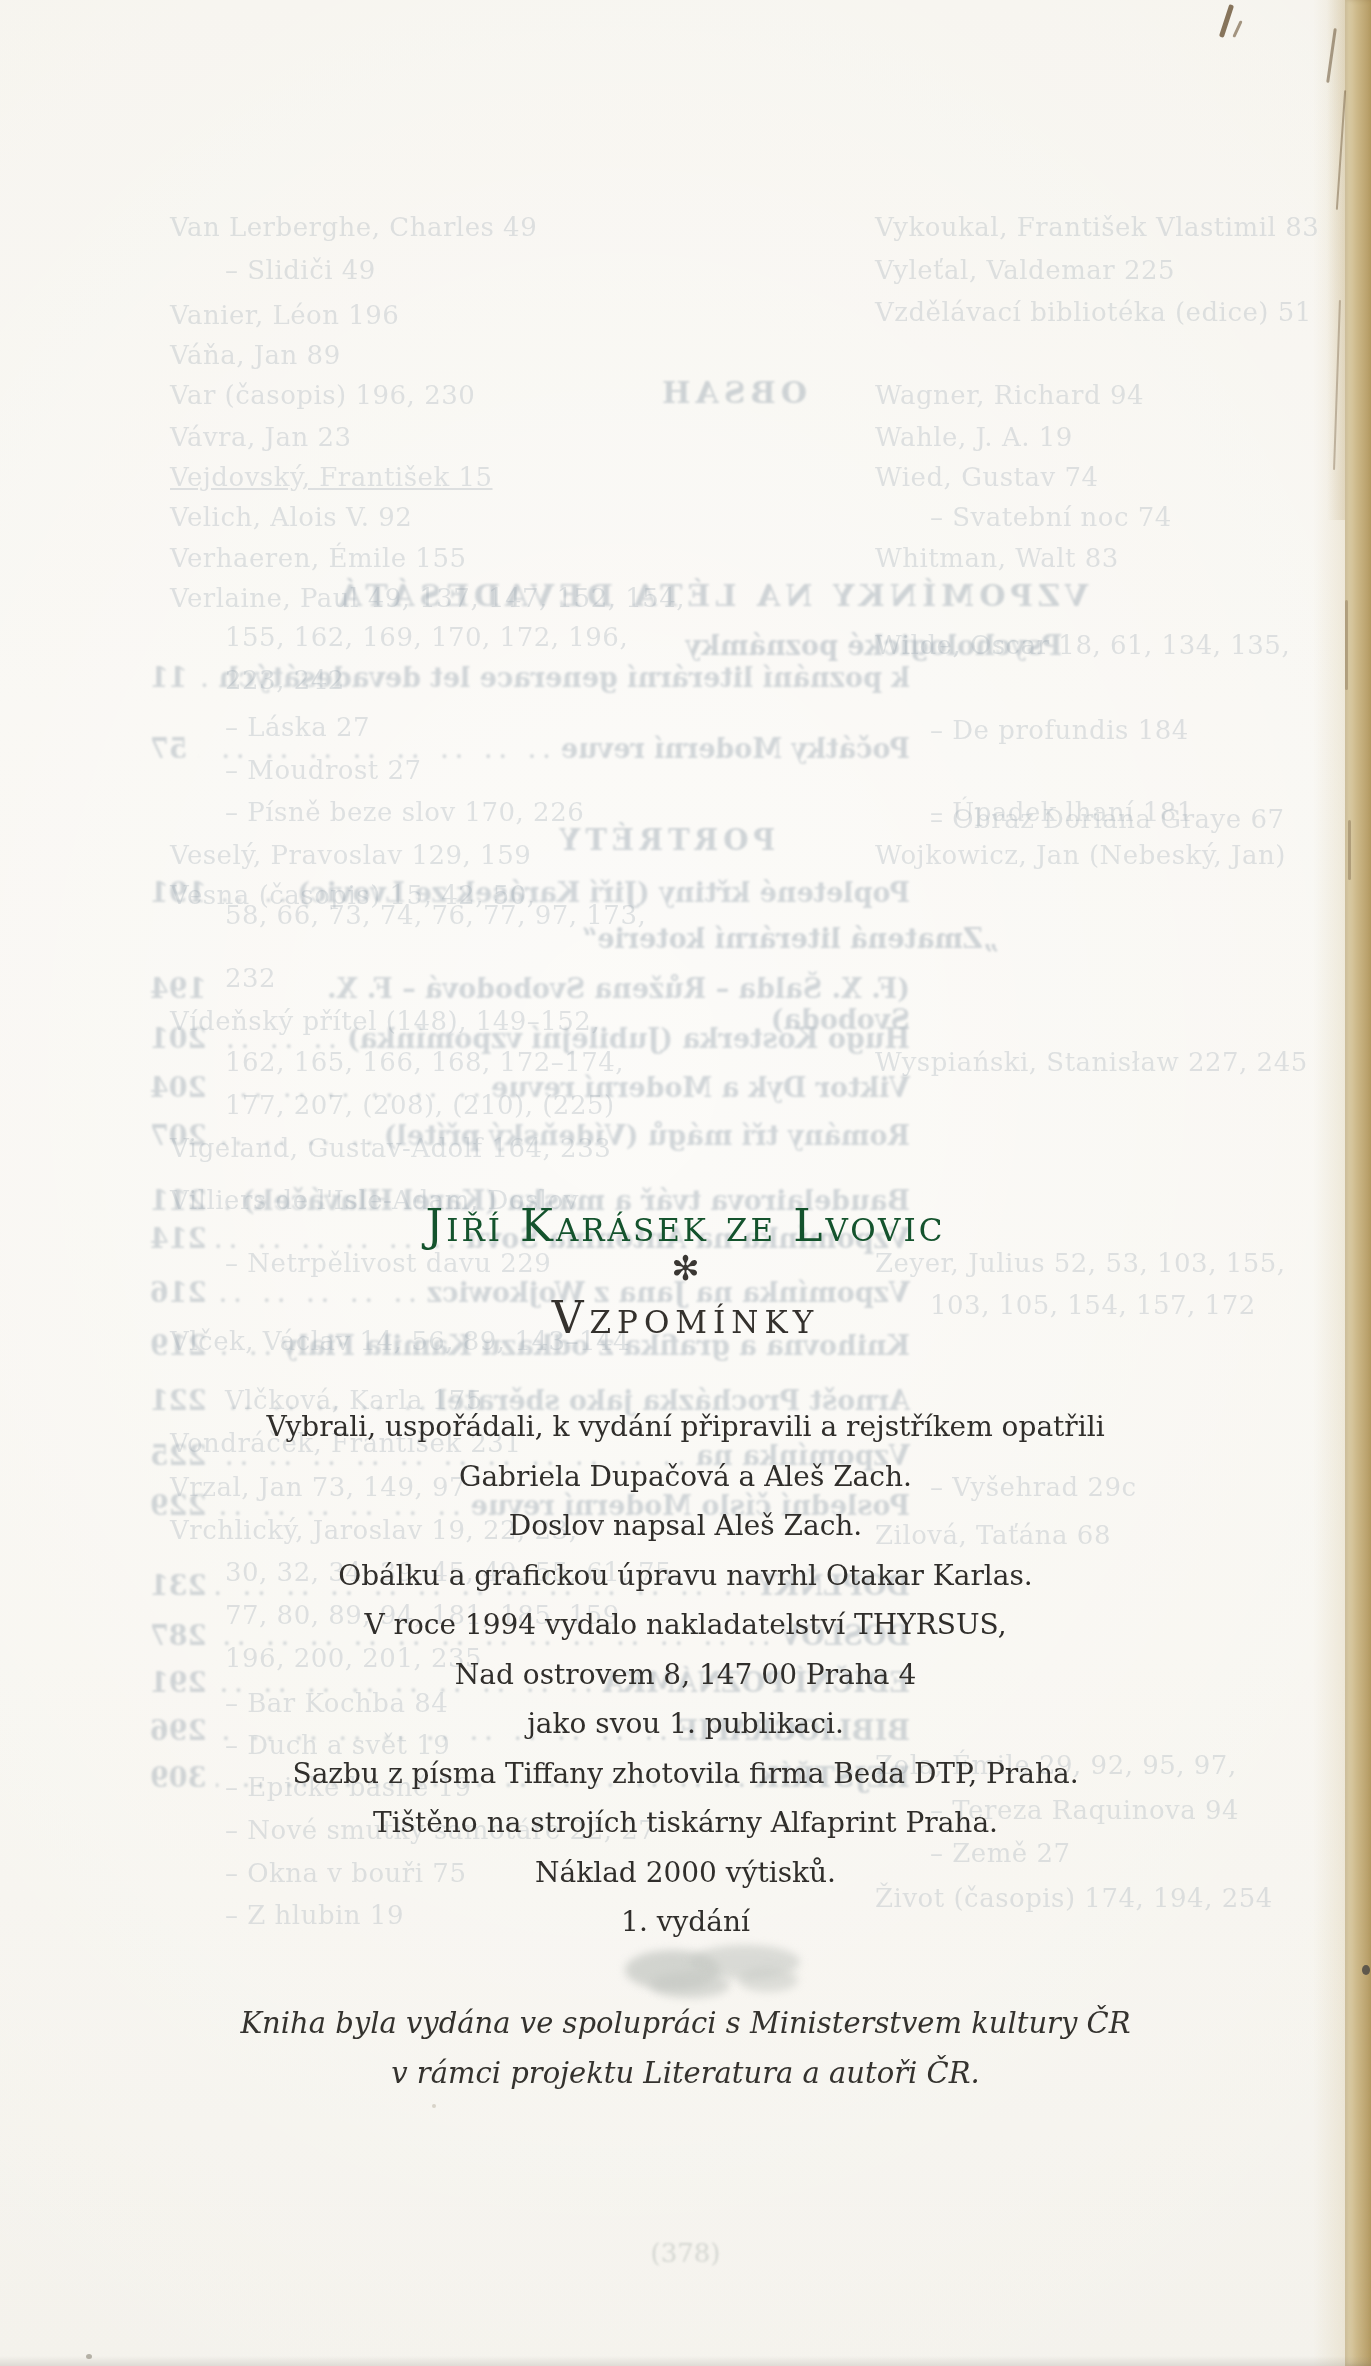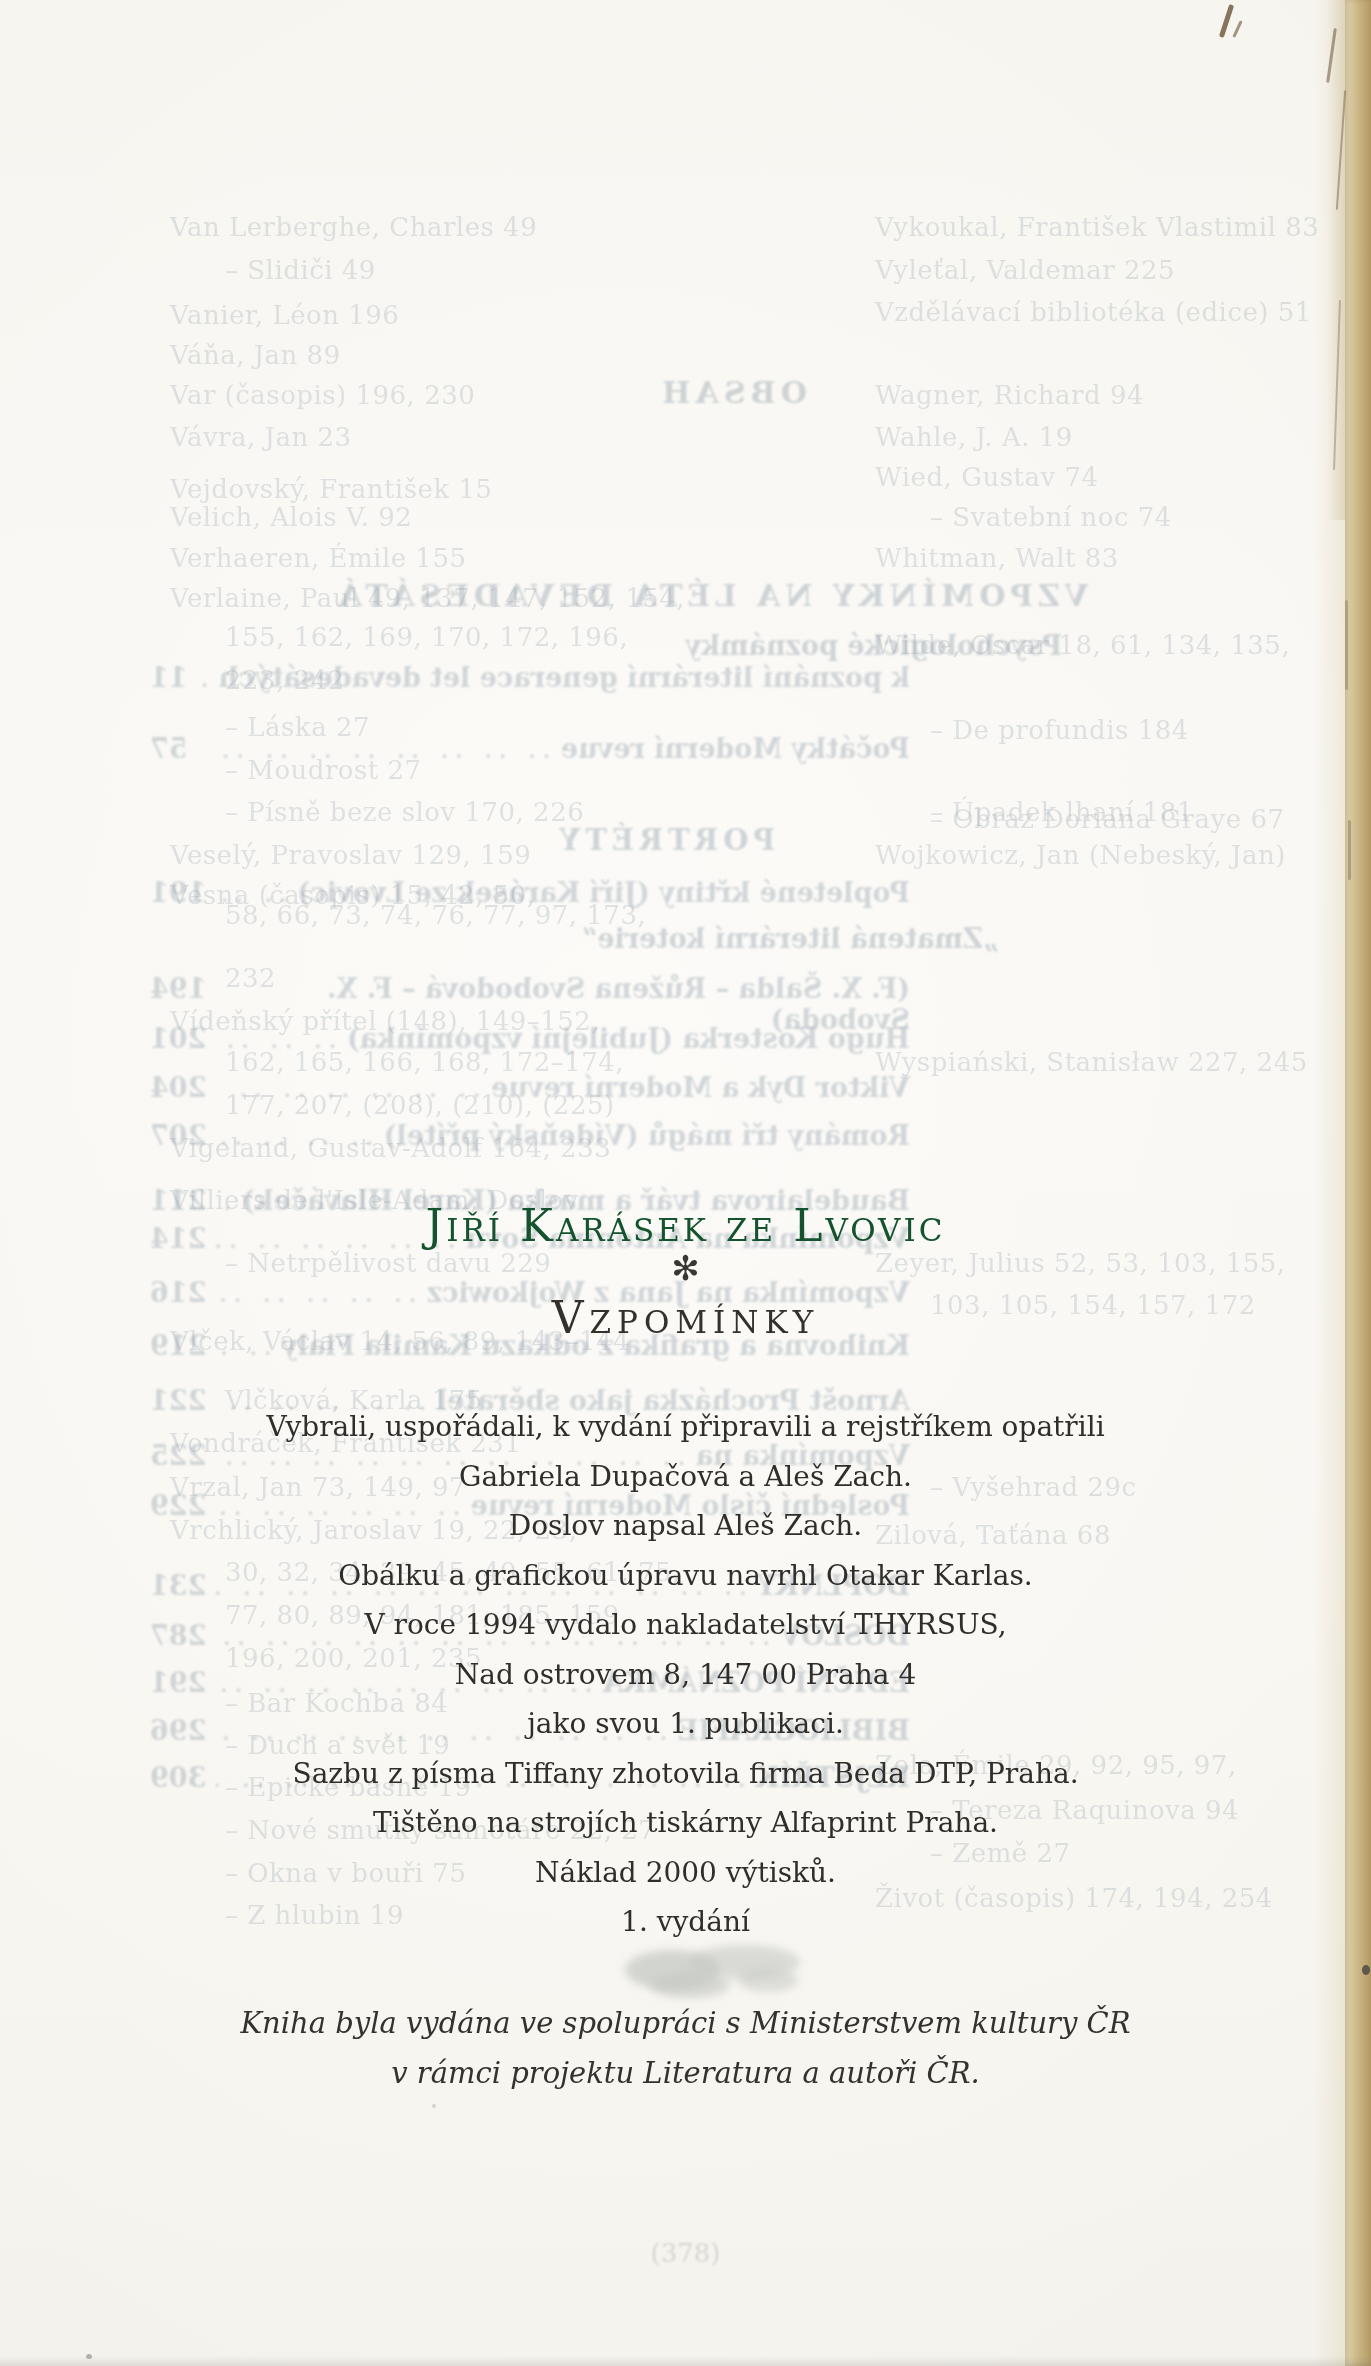--- a/index.html
+++ b/index.html
@@ -75,21 +75,21 @@
 
 <div class="paper"></div>
 
 <div id="ghost-normal-layer">
     <div class="ghost ghost-normal" style="left: 170px; top: 212px;">Van Lerberghe, Charles 49</div>
     <div class="ghost ghost-normal" style="left: 225px; top: 255px;">– Slidiči 49</div>
     <div class="ghost ghost-normal" style="left: 170px; top: 300px;">Vanier, Léon 196</div>
     <div class="ghost ghost-normal" style="left: 170px; top: 340px;">Váňa, Jan 89</div>
     <div class="ghost ghost-normal" style="left: 170px; top: 380px;">Var (časopis) 196, 230</div>
     <div class="ghost ghost-normal" style="left: 170px; top: 422px;">Vávra, Jan 23</div>
-    <div class="ghost ghost-normal" style="left: 170px; top: 474px;">Vejdovský, František 15</div>
+    <div class="ghost ghost-normal" style="left: 170px; top: 462px; text-decoration: underline;">Vejdovský, František 15</div>
     <div class="ghost ghost-normal" style="left: 170px; top: 502px;">Velich, Alois V. 92</div>
     <div class="ghost ghost-normal" style="left: 170px; top: 543px;">Verhaeren, Émile 155</div>
     <div class="ghost ghost-normal" style="left: 170px; top: 583px;">Verlaine, Paul 49, 137, 147, 152, 154,</div>
     <div class="ghost ghost-normal" style="left: 225px; top: 622px;">155, 162, 169, 170, 172, 196,</div>
     <div class="ghost ghost-normal" style="left: 225px; top: 665px;">223, 242</div>
     <div class="ghost ghost-normal" style="left: 225px; top: 712px;">– Láska 27</div>
     <div class="ghost ghost-normal" style="left: 225px; top: 755px;">– Moudrost 27</div>
     <div class="ghost ghost-normal" style="left: 225px; top: 797px;">– Písně beze slov 170, 226</div>
     <div class="ghost ghost-normal" style="left: 170px; top: 840px;">Veselý, Pravoslav 129, 159</div>
     <div class="ghost ghost-normal" style="left: 170px; top: 880px;">Vesna (časopis) 15, 42, 50,</div>

